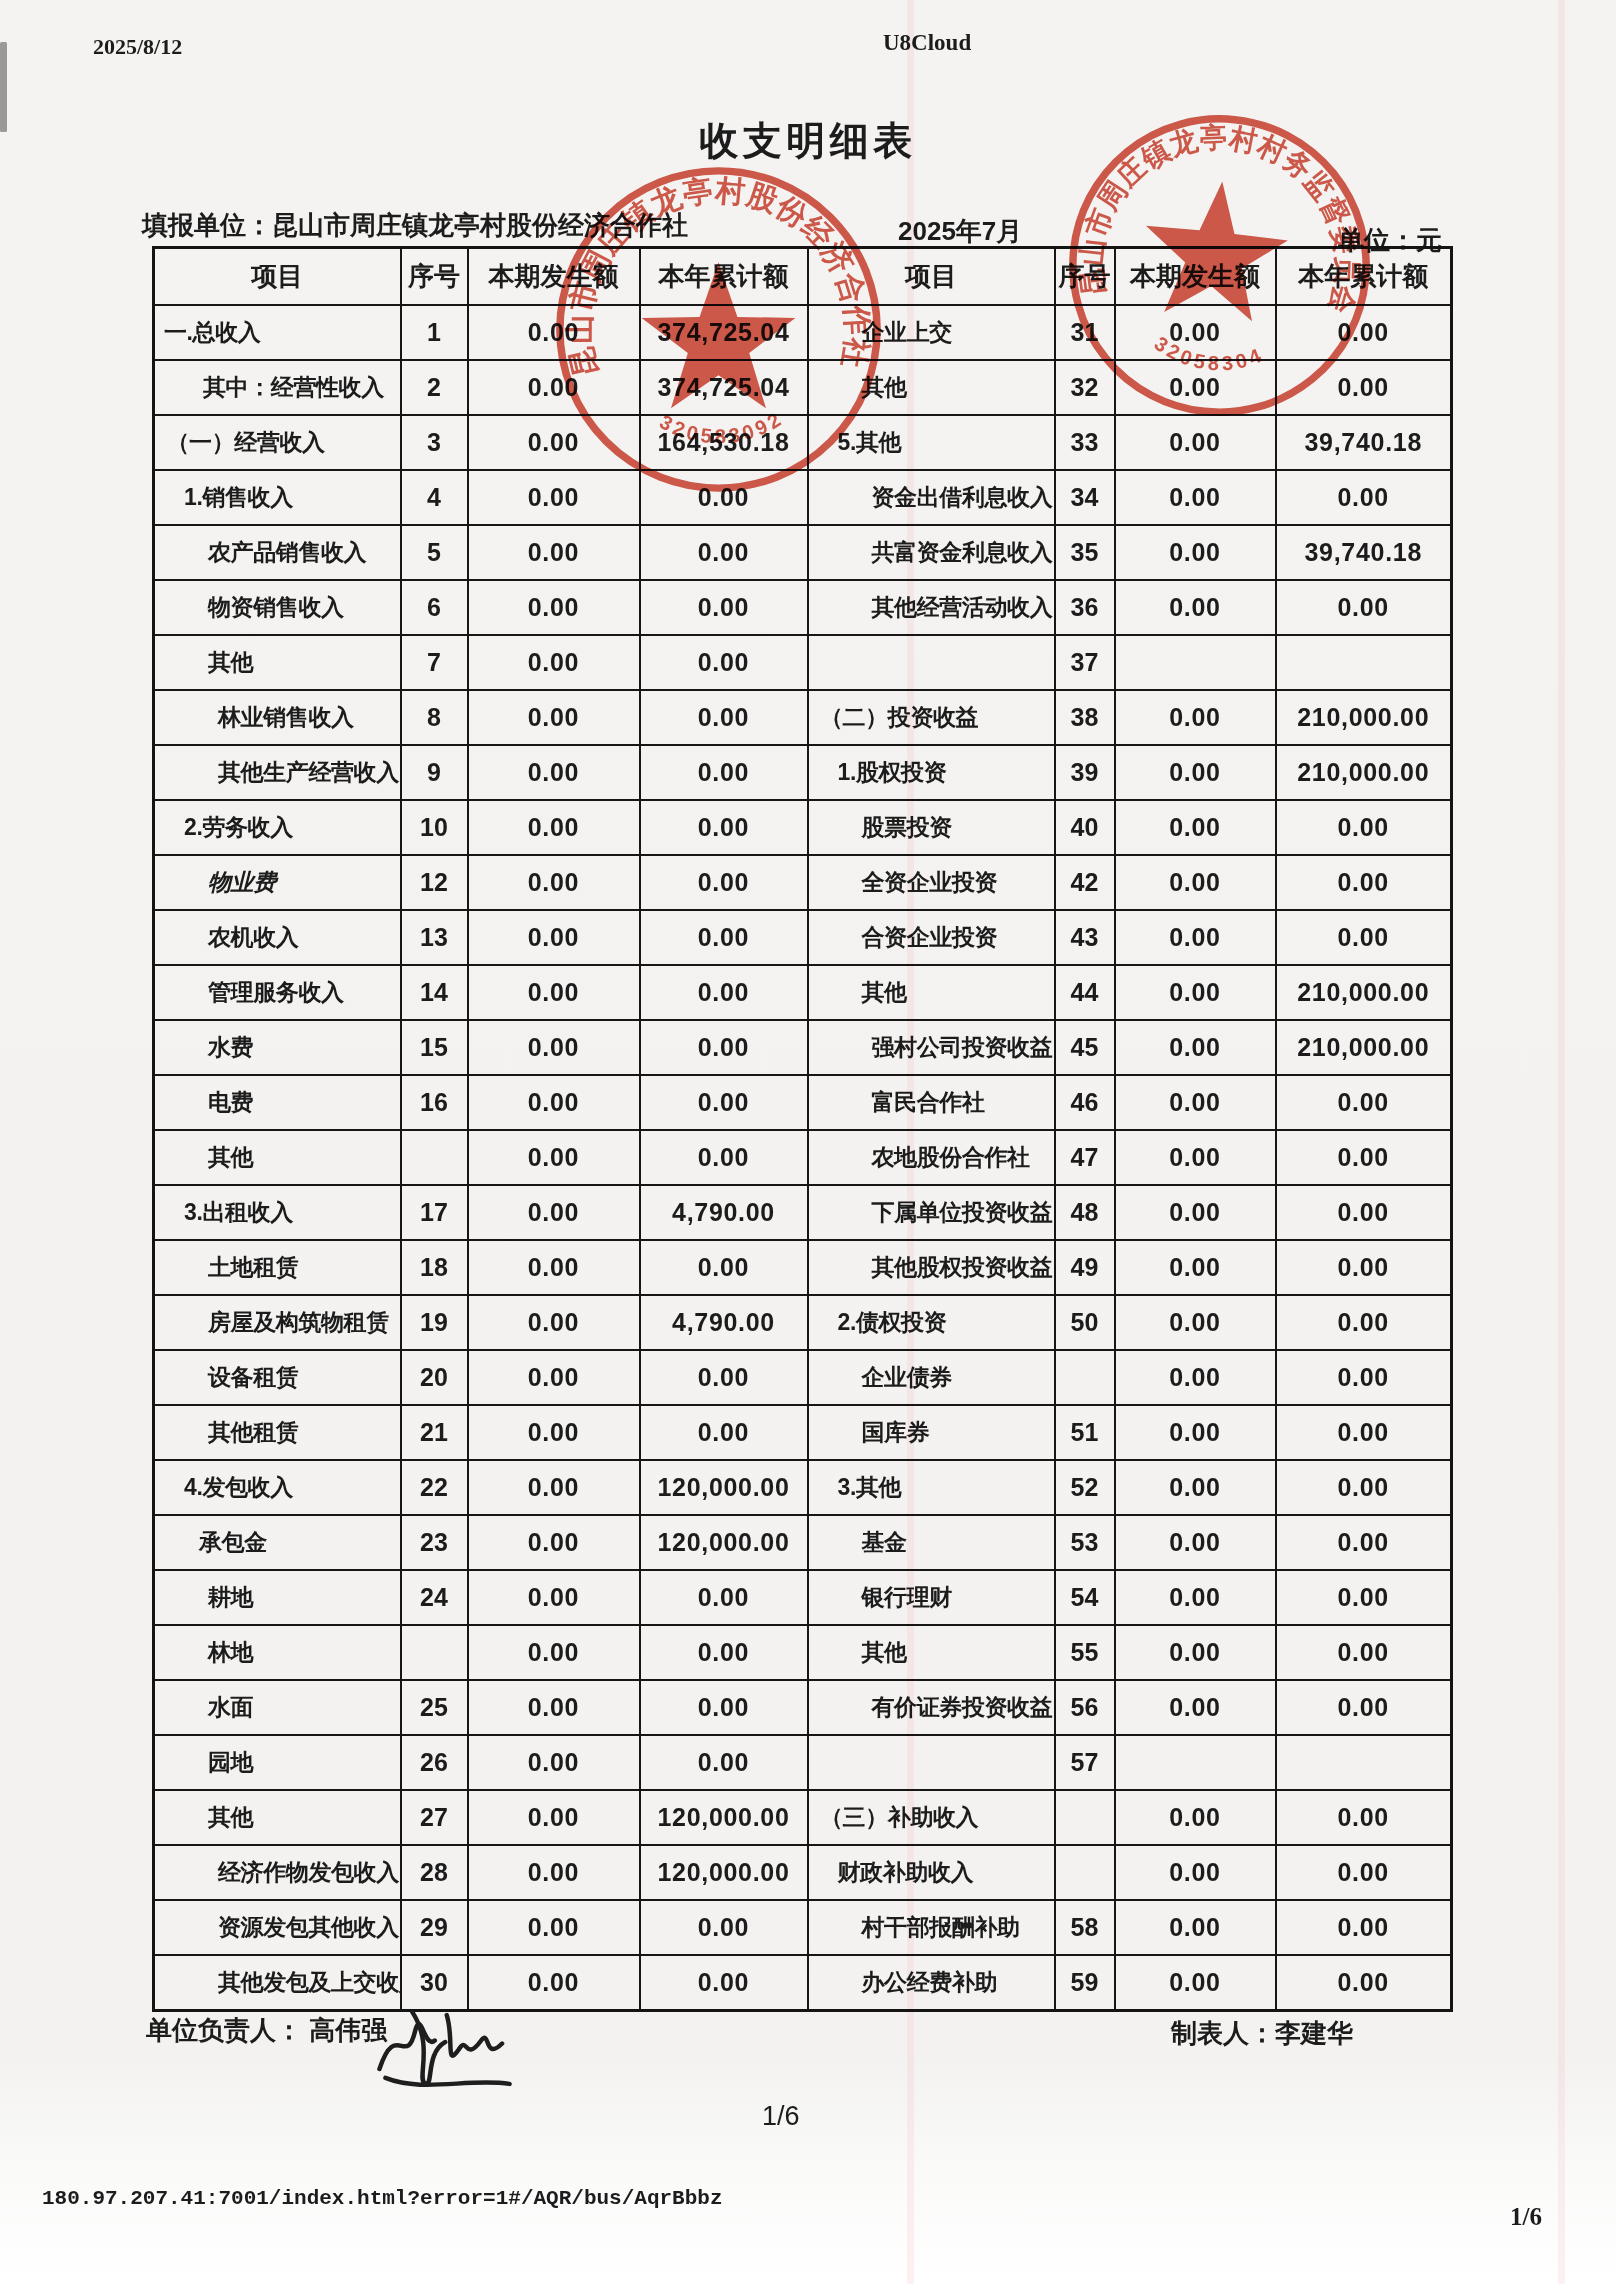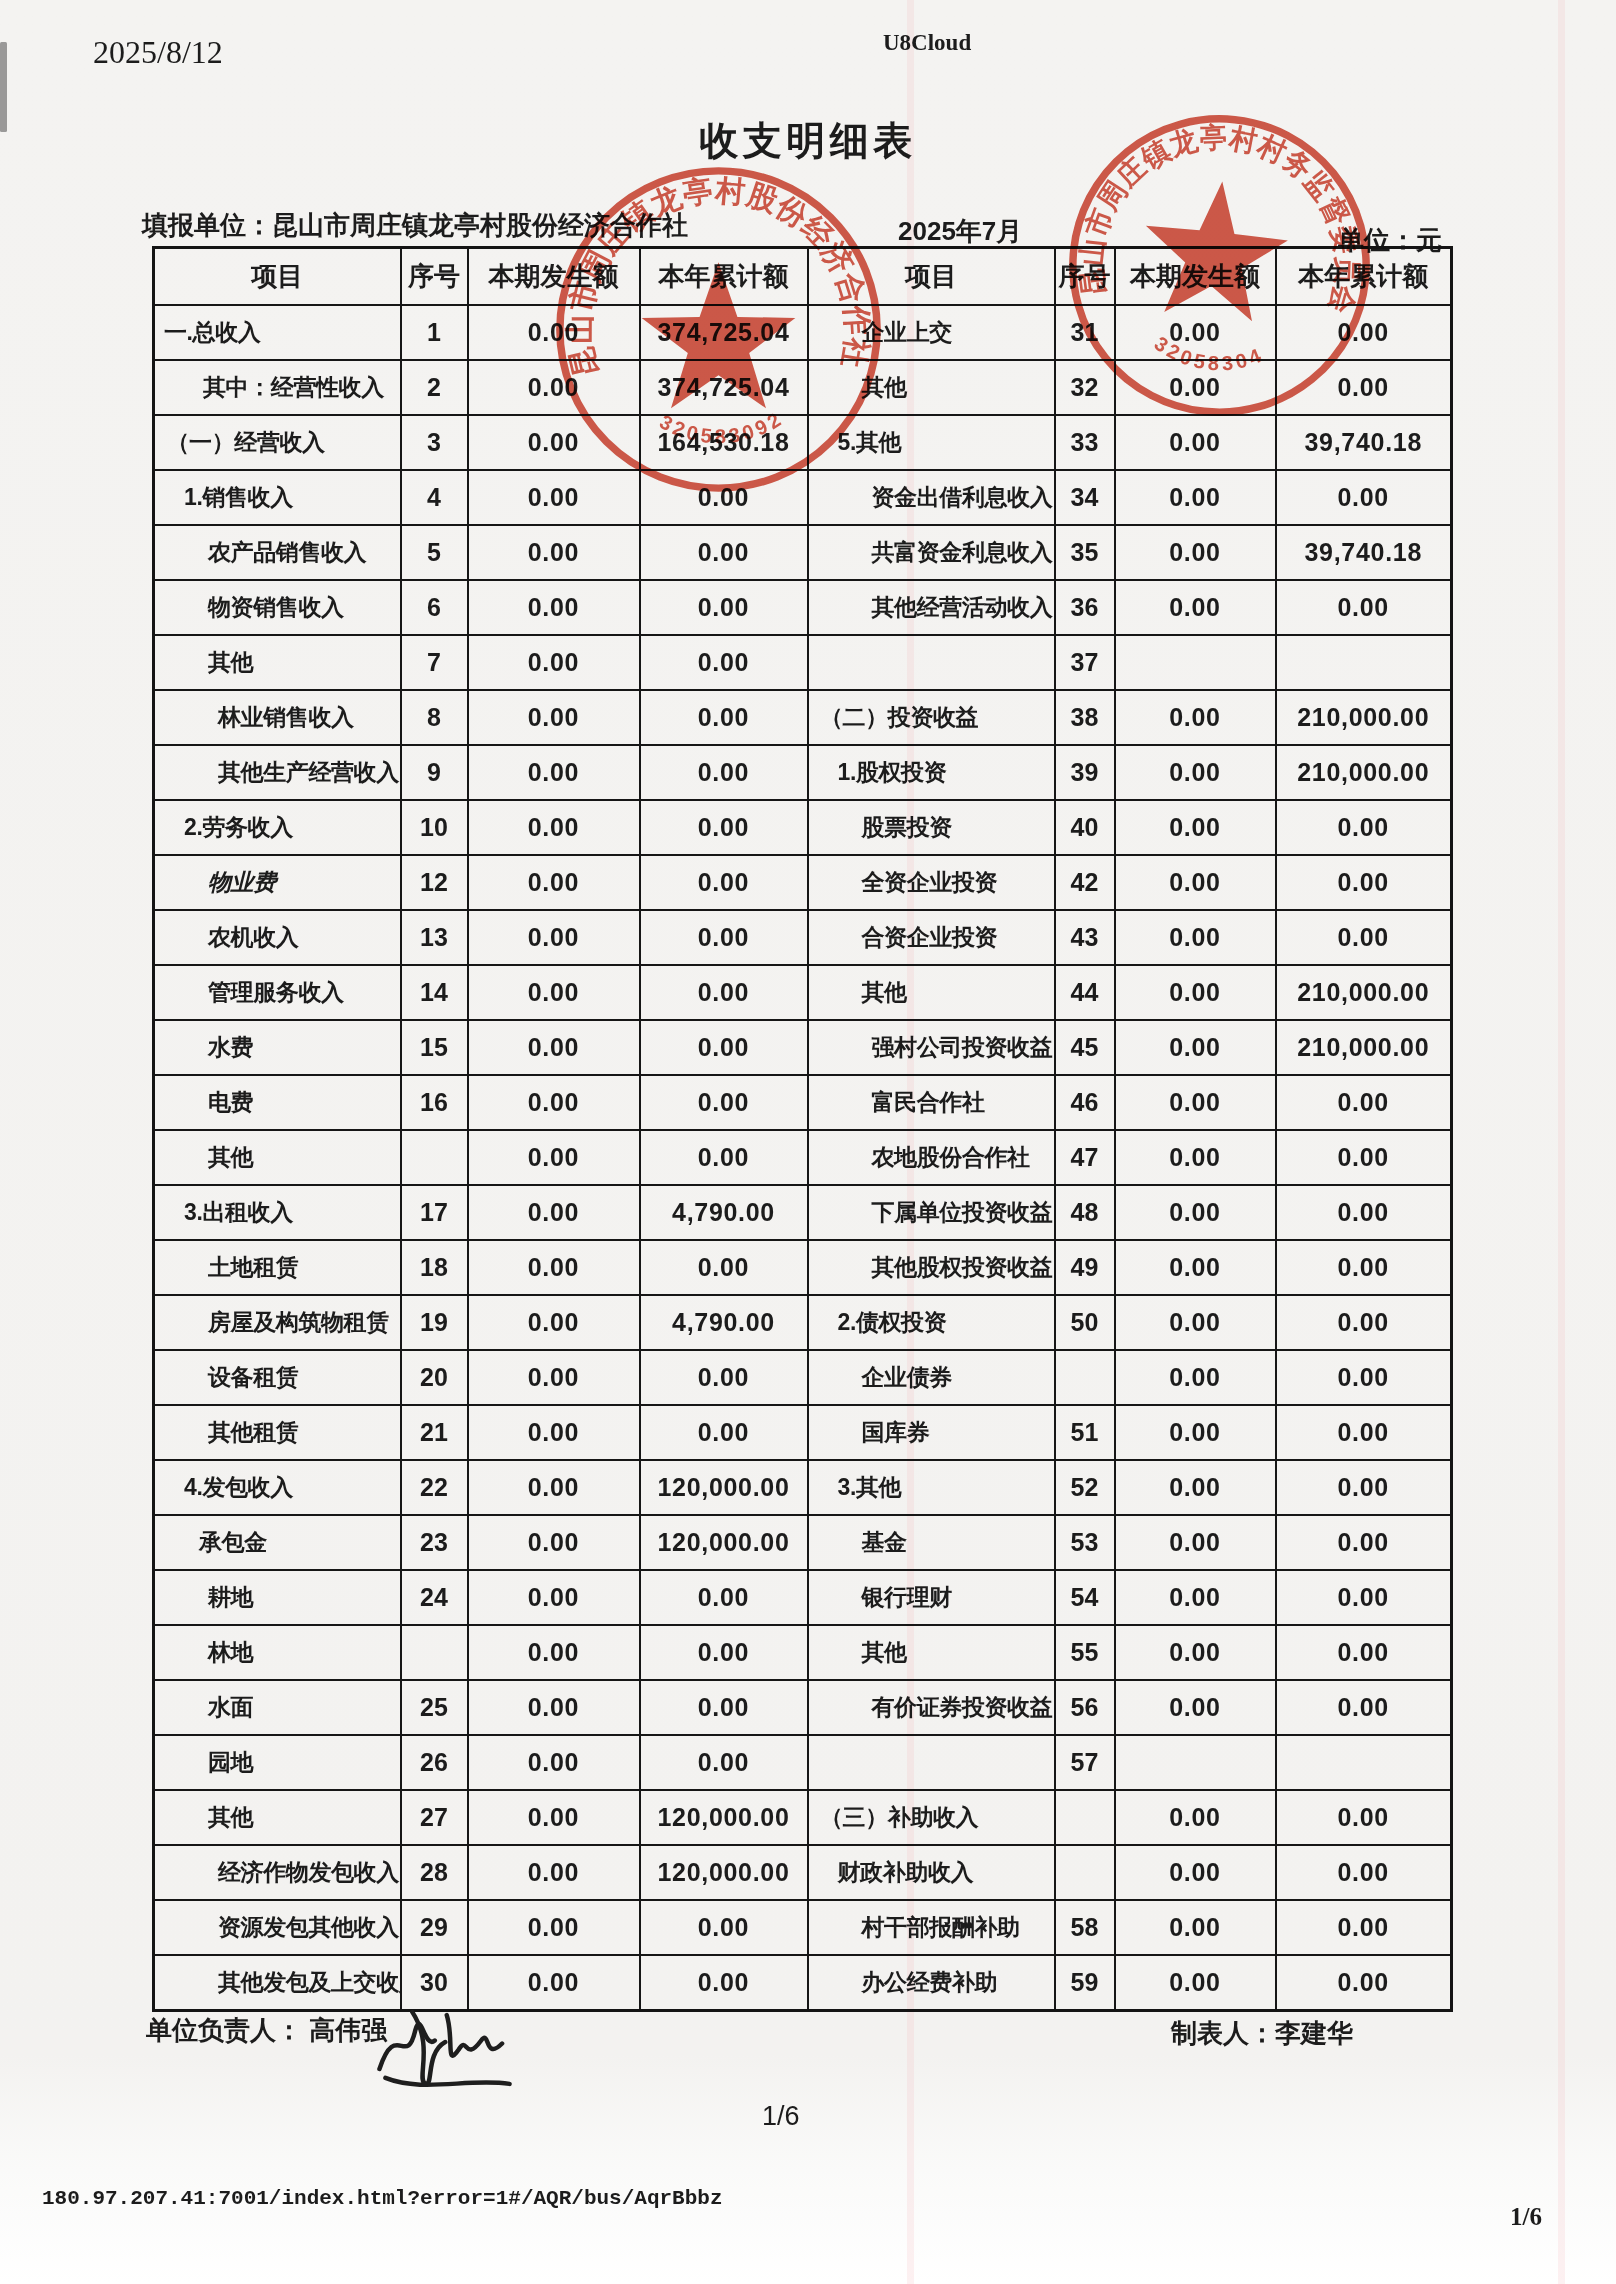--- a/index.html
+++ b/index.html
@@ -2,21 +2,21 @@
 <html style="font-size:12px"><head>
 <meta charset="utf-8">
 <style>
   html,body{margin:0;padding:0;background:#e8e8e8;}
   .page{position:relative;width:1616px;height:2284px;overflow:hidden;
         background:linear-gradient(180deg,#f4f3f1 0%,#f3f2f0 90%,#fafaf9 95%,#ffffff 100%);
         font-family:"Liberation Sans",sans-serif;color:#1c1c1c;}
   .streak{position:absolute;top:0;bottom:0;width:6.7px;background:rgba(242,166,176,.16);}
   .edge-mark{position:absolute;left:0;top:42px;width:6.7px;height:90px;background:#3f3f3f;opacity:.5;border-radius:1.5px;}
 
-  .print-date{position:absolute;left:93px;top:34px;font-size:32px;font-family:"Liberation Serif",serif;font-weight:400;}
+  .print-date{position:absolute;left:93px;top:34px;font-size:22px;font-family:"Liberation Serif",serif;font-weight:700;}
   .app-name{position:absolute;left:883px;top:30px;font-size:23px;font-family:"Liberation Serif",serif;font-weight:600;}
   .doc-title{position:absolute;left:0;width:1616px;top:114px;text-align:center;font-size:39px;font-weight:700;letter-spacing:4.5px;}
 
   .meta-line{position:absolute;top:208px;left:142px;width:1317px;height:34px;font-size:26px;font-weight:700;}
   .reporting-unit{position:absolute;left:0;top:0;}
   .period{position:absolute;left:756px;top:6px;font-weight:600;}
   .currency-unit{position:absolute;left:1196px;top:15px;font-weight:700;}
 
   table.report{position:absolute;left:152px;top:246px;width:1298px;border-collapse:collapse;table-layout:fixed;
                border:3px solid #141414;}

